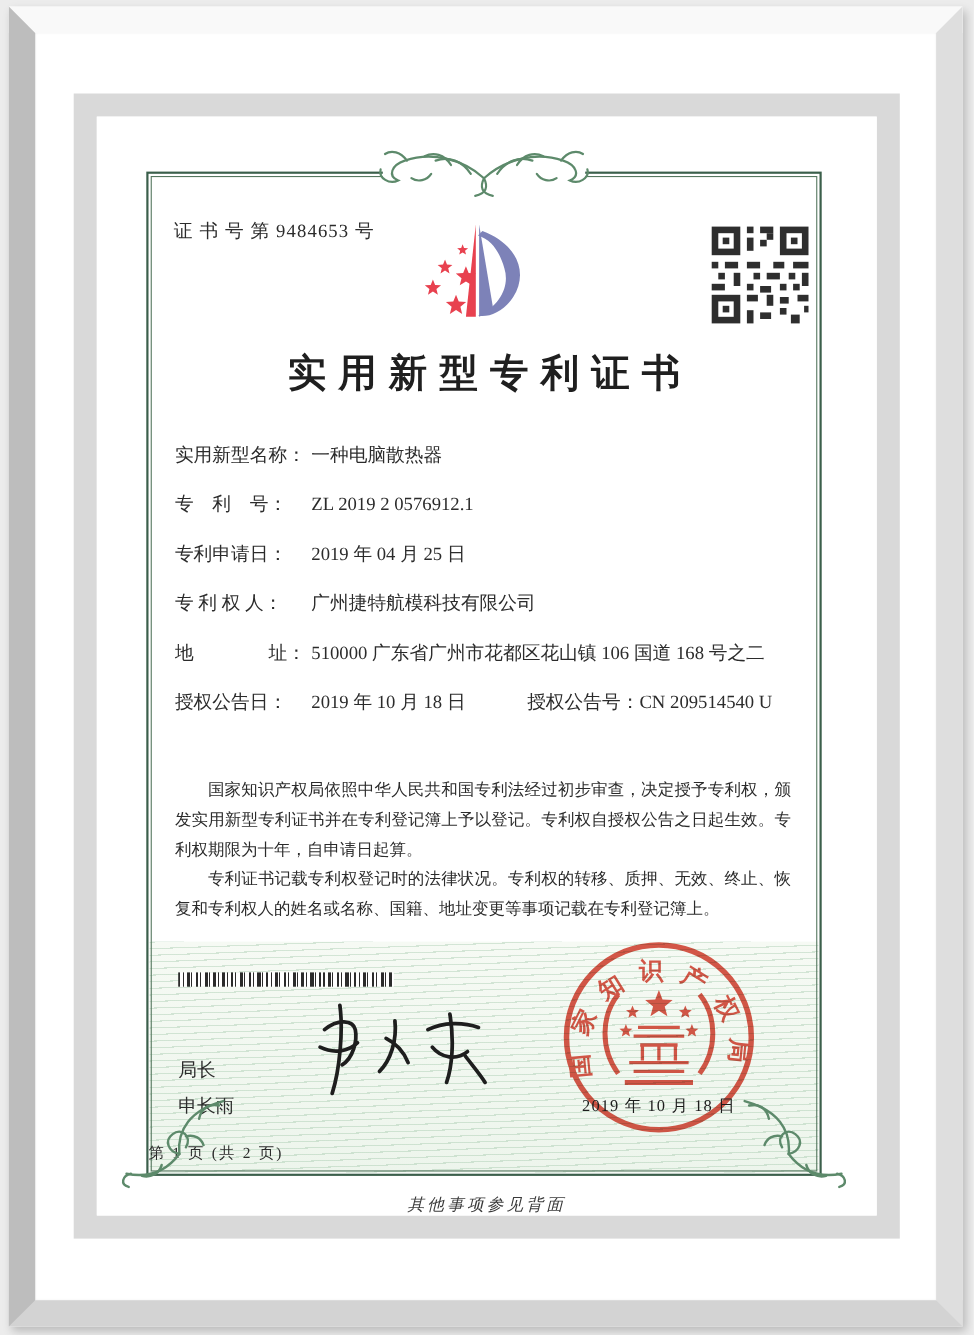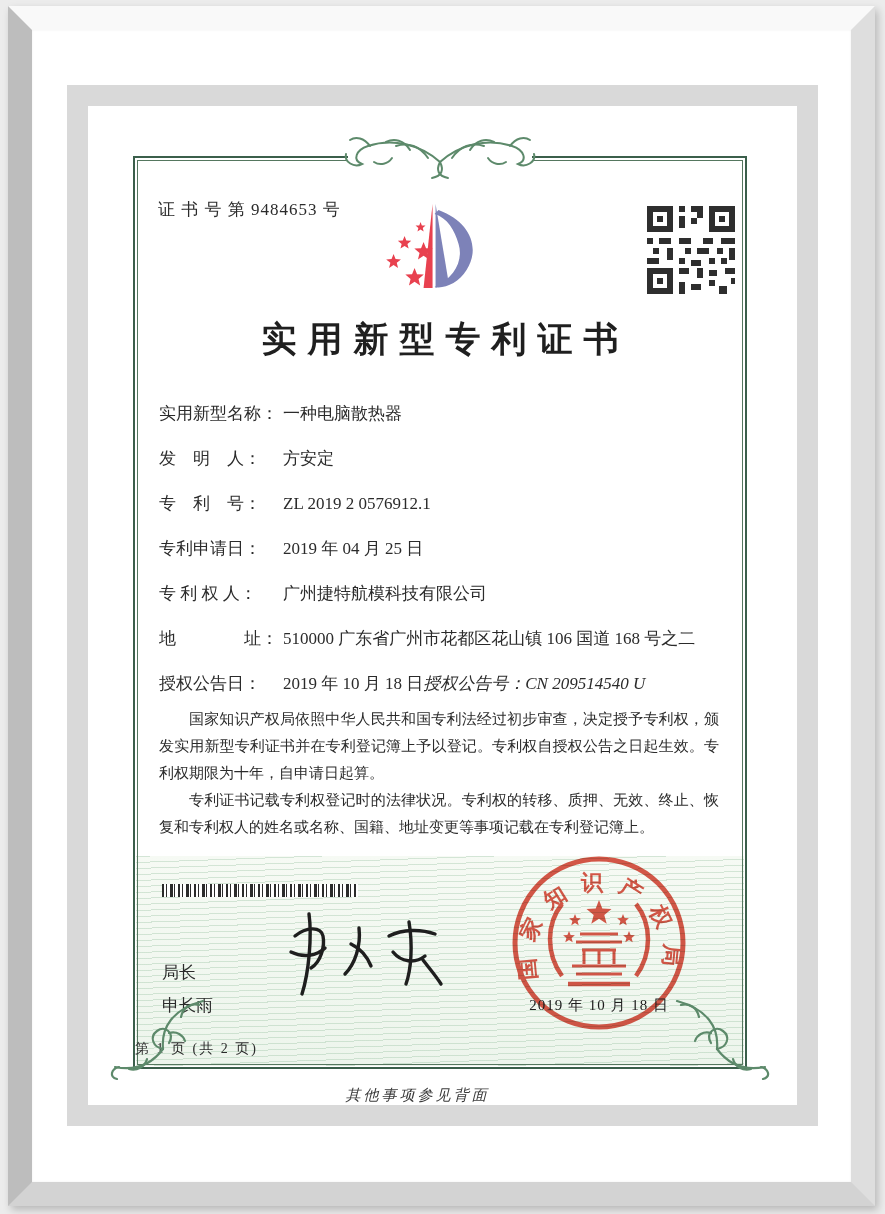--- a/index.html
+++ b/index.html
@@ -3,38 +3,38 @@
 <meta charset="utf-8">
 <style>
   html,body{margin:0;padding:0;background:#e9e9e9;}
   .photo{position:relative;width:885px;height:1214px;background:#ececec;overflow:hidden;
          font-family:"Liberation Serif","DejaVu Serif",serif;color:#2b2b2b;}
   
   .frame{position:absolute;left:8px;top:6px;right:10px;bottom:8px;background:#ffffff;
          border:24px solid;border-color:#f9f9f9 #dedede #d3d3d3 #bdbdbd;
          box-shadow:3px 4px 8px rgba(0,0,0,.22), inset 0 0 2px rgba(0,0,0,.08);}
   .lip{position:absolute;left:67px;top:85px;right:67px;bottom:88px;border:21px solid #d9d9d9;}
-  .paper{position:absolute;left:88px;top:106px;width:659px;height:999px;background:#ffffff;}
+  .paper{position:absolute;left:88px;top:106px;width:709px;height:999px;background:#ffffff;}
   
   .border-box{position:absolute;left:45px;top:50px;width:610px;height:909px;
               border:2px solid #3b5f4b;}
   .border-box::after{content:'';position:absolute;inset:2px;border:1px solid #55775f;pointer-events:none;}
   
   .guilloche{position:absolute;left:1px;right:1px;bottom:1px;height:210px;
              background:repeating-linear-gradient(178deg, rgba(130,180,142,.30) 0 1px, rgba(255,255,255,0) 1px 6px),
                         linear-gradient(180deg,#f6faf4,#edf5ec);}
   .cert-no{position:absolute;left:23px;top:40px;font-size:17px;letter-spacing:1px;}
   .logo{position:absolute;left:50%;top:32px;transform:translateX(-56%);}
   .qr{position:absolute;right:8px;top:46px;}
   .title{position:absolute;left:0;right:0;top:158px;text-align:center;font-size:35px;font-weight:bold;
          letter-spacing:11px;padding-left:11px;color:#1f1f1f;font-family:Liberation Mono, monospace;}
   .fields{position:absolute;left:24px;right:18px;top:247px;font-size:17px;}
   .field-row{margin-bottom:27px;line-height:18px;white-space:nowrap;}
   .row-label{display:inline-block;width:124px;}
-  .grant-pair{font-style:italic;}
+  .grant-pair{margin-left:56px;}
   .paragraphs{position:absolute;left:24px;right:26px;top:548px;font-size:15px;line-height:27px;
               text-align:justify;}
   .paragraphs p{margin:0;text-indent:2em;}
   .barcode{position:absolute;left:27px;top:726px;width:196px;height:13px;
            background:repeating-linear-gradient(90deg,#2b2b2b 0 2px,#fff 2px 4px,#2b2b2b 4px 5px,#fff 5px 8px,#2b2b2b 8px 11px,#fff 11px 12px,#2b2b2b 12px 13px,#fff 13px 16px);}
   .director{position:absolute;left:27px;top:786px;font-size:17px;line-height:33px;margin-top:12px;}
   .signature{position:absolute;left:122px;top:748px;}
   .seal{position:absolute;left:375px;top:696px;width:178px;height:178px;mix-blend-mode:multiply;opacity:.92;}
   .seal-date{position:absolute;left:376px;top:838px;width:176px;text-align:center;font-size:15px;
              letter-spacing:1px;color:#1d1d1d;z-index:3;}
@@ -165,23 +165,20 @@
         </g>
       </svg>
 
       <div class="title z1">实用新型专利证书</div>
 
       <div class="fields z1">
         <div class="field-row">
           <span class="row-label">实用新型名称：</span><span>一种电脑散热器</span>
         </div>
         <div class="field-row">
-          <span class="row-label">发　明　人：</span><span>方安定</span>
-        </div>
-        <div class="field-row">
           <span class="row-label">专　利　号：</span><span>ZL 2019 2 0576912.1</span>
         </div>
         <div class="field-row">
           <span class="row-label">专利申请日：</span><span>2019 年 04 月 25 日</span>
         </div>
         <div class="field-row">
           <span class="row-label">专 利 权 人：</span><span>广州捷特航模科技有限公司</span>
         </div>
         <div class="field-row">
           <span class="row-label">地　　　　址：</span><span>510000 广东省广州市花都区花山镇 106 国道 168 号之二</span>

